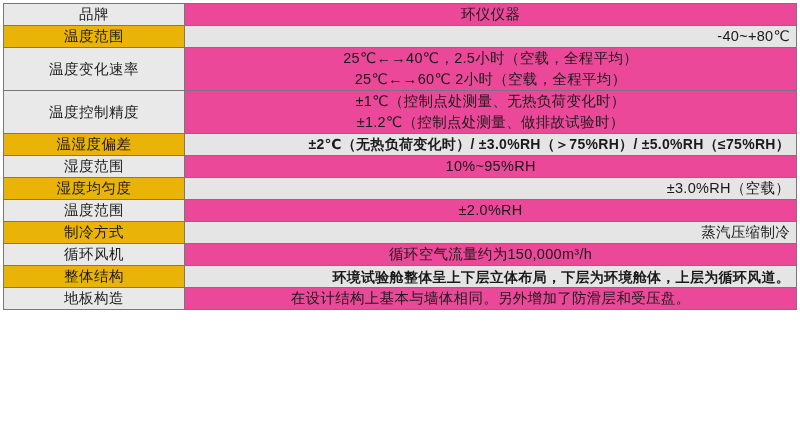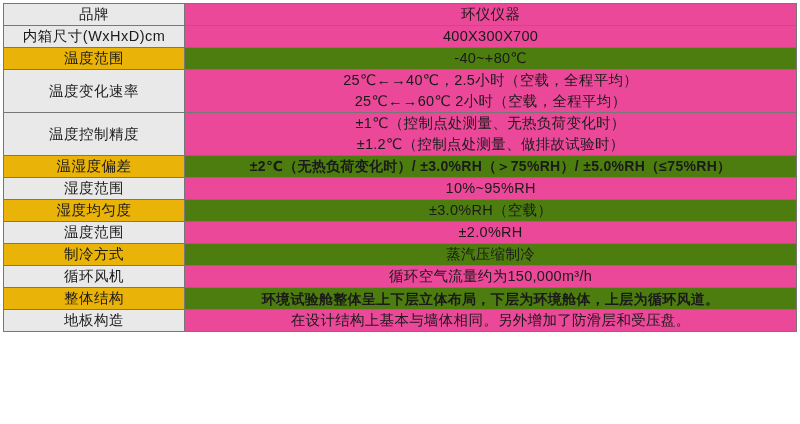--- a/index.html
+++ b/index.html
@@ -35,21 +35,22 @@
   .spec-table td.label {
     background: #e9e9e9;
     font-weight: normal;
     letter-spacing: 0.5px;
   }
   .spec-table td.value {
     background: #ec4899;
     letter-spacing: 0.3px;
   }
   .spec-table tr.shaded td.value {
-    background: #4d7c0f;
+    background: #e5e5e5;
+    text-align: right;
   }
   .spec-table tr.shaded td.label {
     background: #eab308;
   }
   .value .line {
     display: block;
   }
   .value.small {
     font-size: 14px;
   }
@@ -64,26 +65,20 @@
 <table class="spec-table">
   <colgroup>
     <col class="label-col">
     <col class="value-col">
   </colgroup>
   <tbody>
       <tr>
         <td class="label">品牌</td>
         <td class="value">
           <span class="line">环仪仪器</span>
-        </td>
-      </tr>
-      <tr>
-        <td class="label">内箱尺寸(WxHxD)cm</td>
-        <td class="value">
-          <span class="line">400X300X700</span>
         </td>
       </tr>
       <tr class="shaded">
         <td class="label">温度范围</td>
         <td class="value">
           <span class="line">-40~+80℃</span>
         </td>
       </tr>
       <tr>
         <td class="label">温度变化速率</td>

